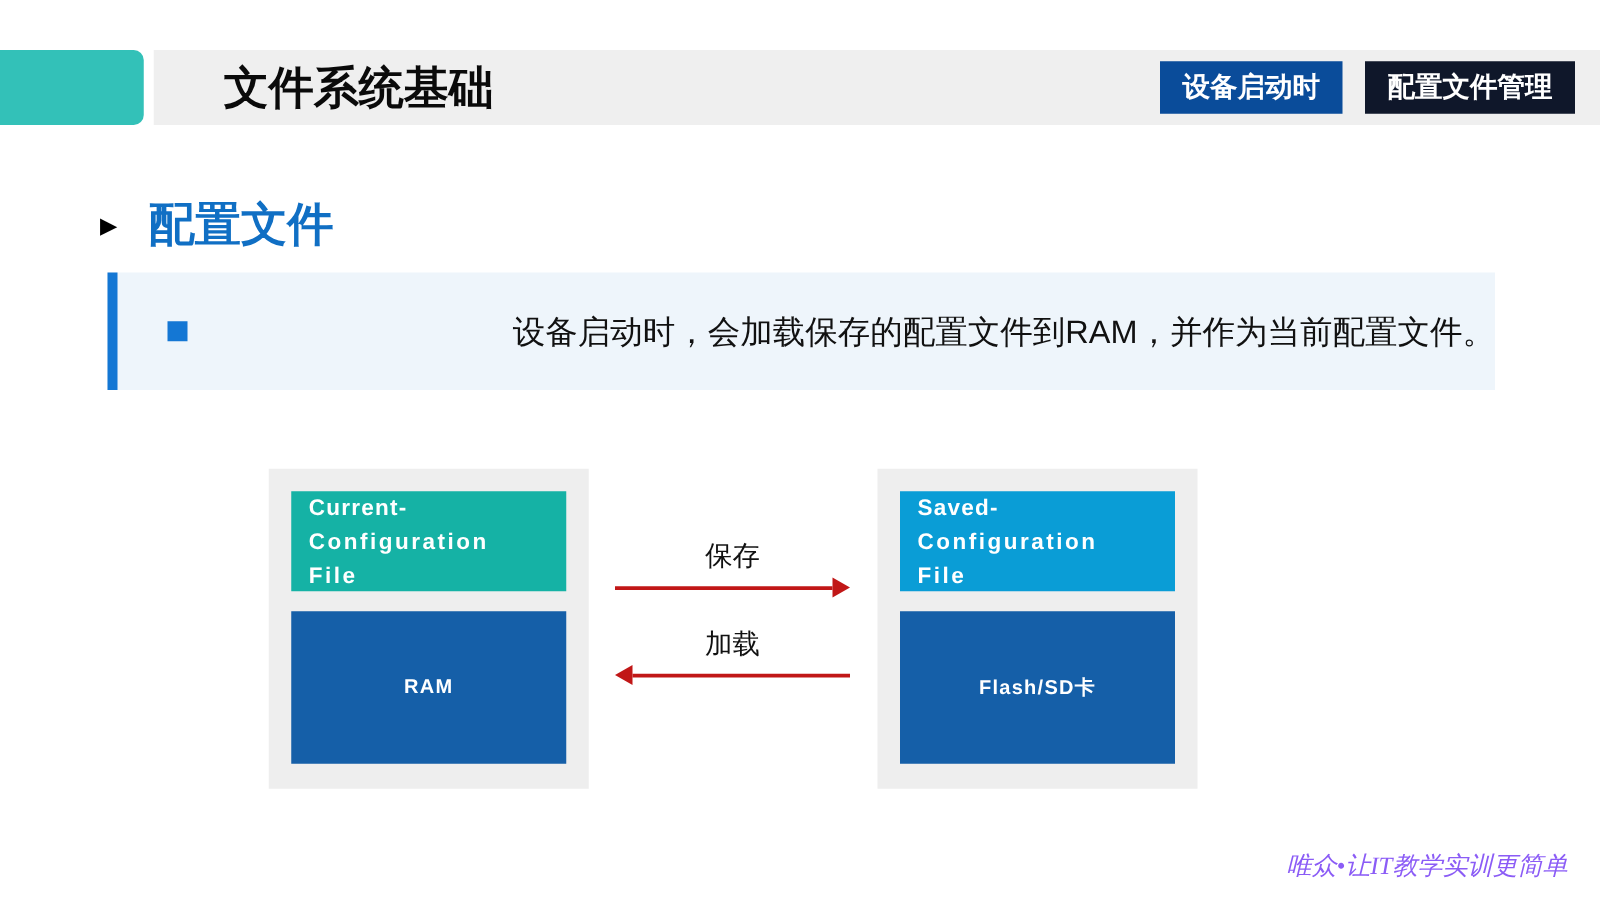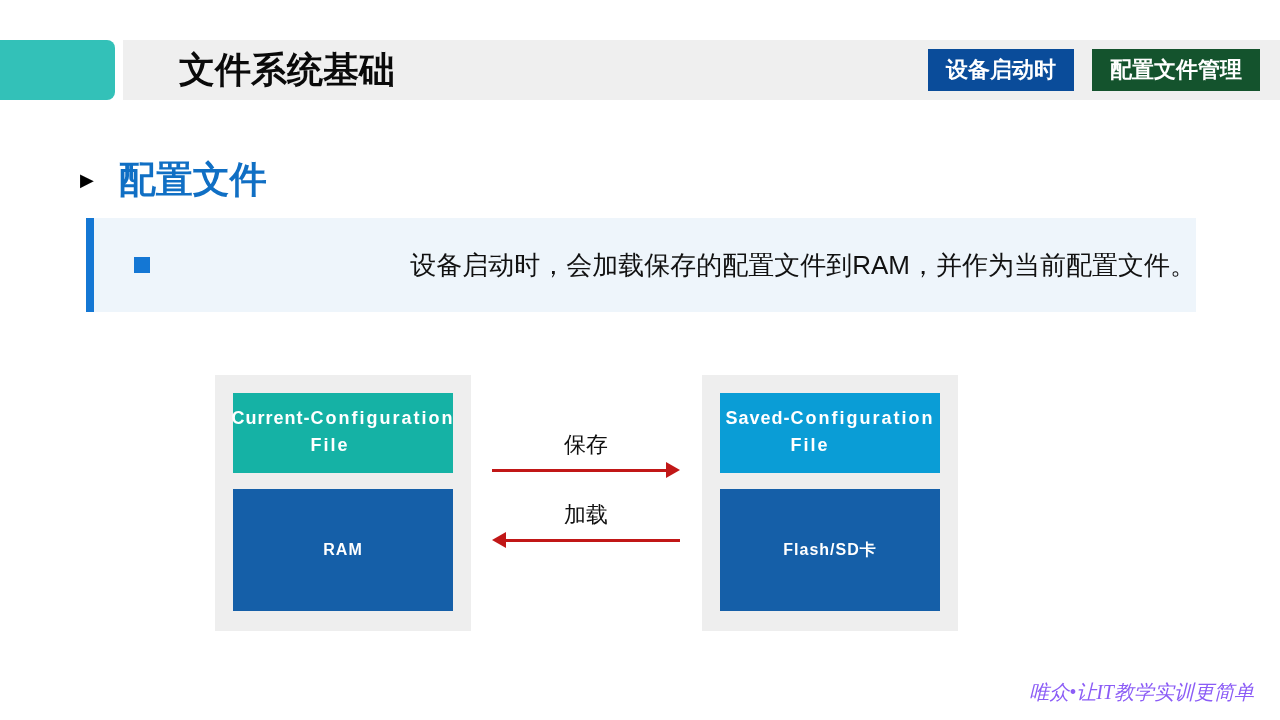--- a/index.html
+++ b/index.html
@@ -44,21 +44,21 @@
     margin-left: 16px;
   }
   .header-tabs { display: flex; gap: 18px; }
   .tab {
     padding: 6px 18px;
     font-size: 22px;
     font-weight: bold;
     color: #ffffff;
   }
   .tab1 { background: #0a4c9a; }
-  .tab2 { background: #14532d; }
+  .tab2 { background: #0f172a; }
 
   .section-heading {
     position: absolute;
     top: 155px;
     left: 80px;
     display: flex;
     align-items: center;
     gap: 25px;
   }
   .arrow-bullet {
@@ -114,21 +114,21 @@
   .cfg-box {
     width: 100%;
     height: 80px;
     color: #fff;
     font-weight: bold;
     font-size: 18px;
     padding: 12px 14px;
     line-height: 1.5;
     letter-spacing: 1px;
     display: flex;
-    flex-direction: row;
+    flex-direction: column;
     justify-content: center;
   }
   .cfg-line2 { letter-spacing: 2px; word-spacing: 4px; }
   .cfg-left { background: #15b2a5; }
   .cfg-right { background: #0a9dd6; }
   .store-box {
     width: 100%;
     height: 122px;
     margin-top: 16px;
     background: #155fa8;

